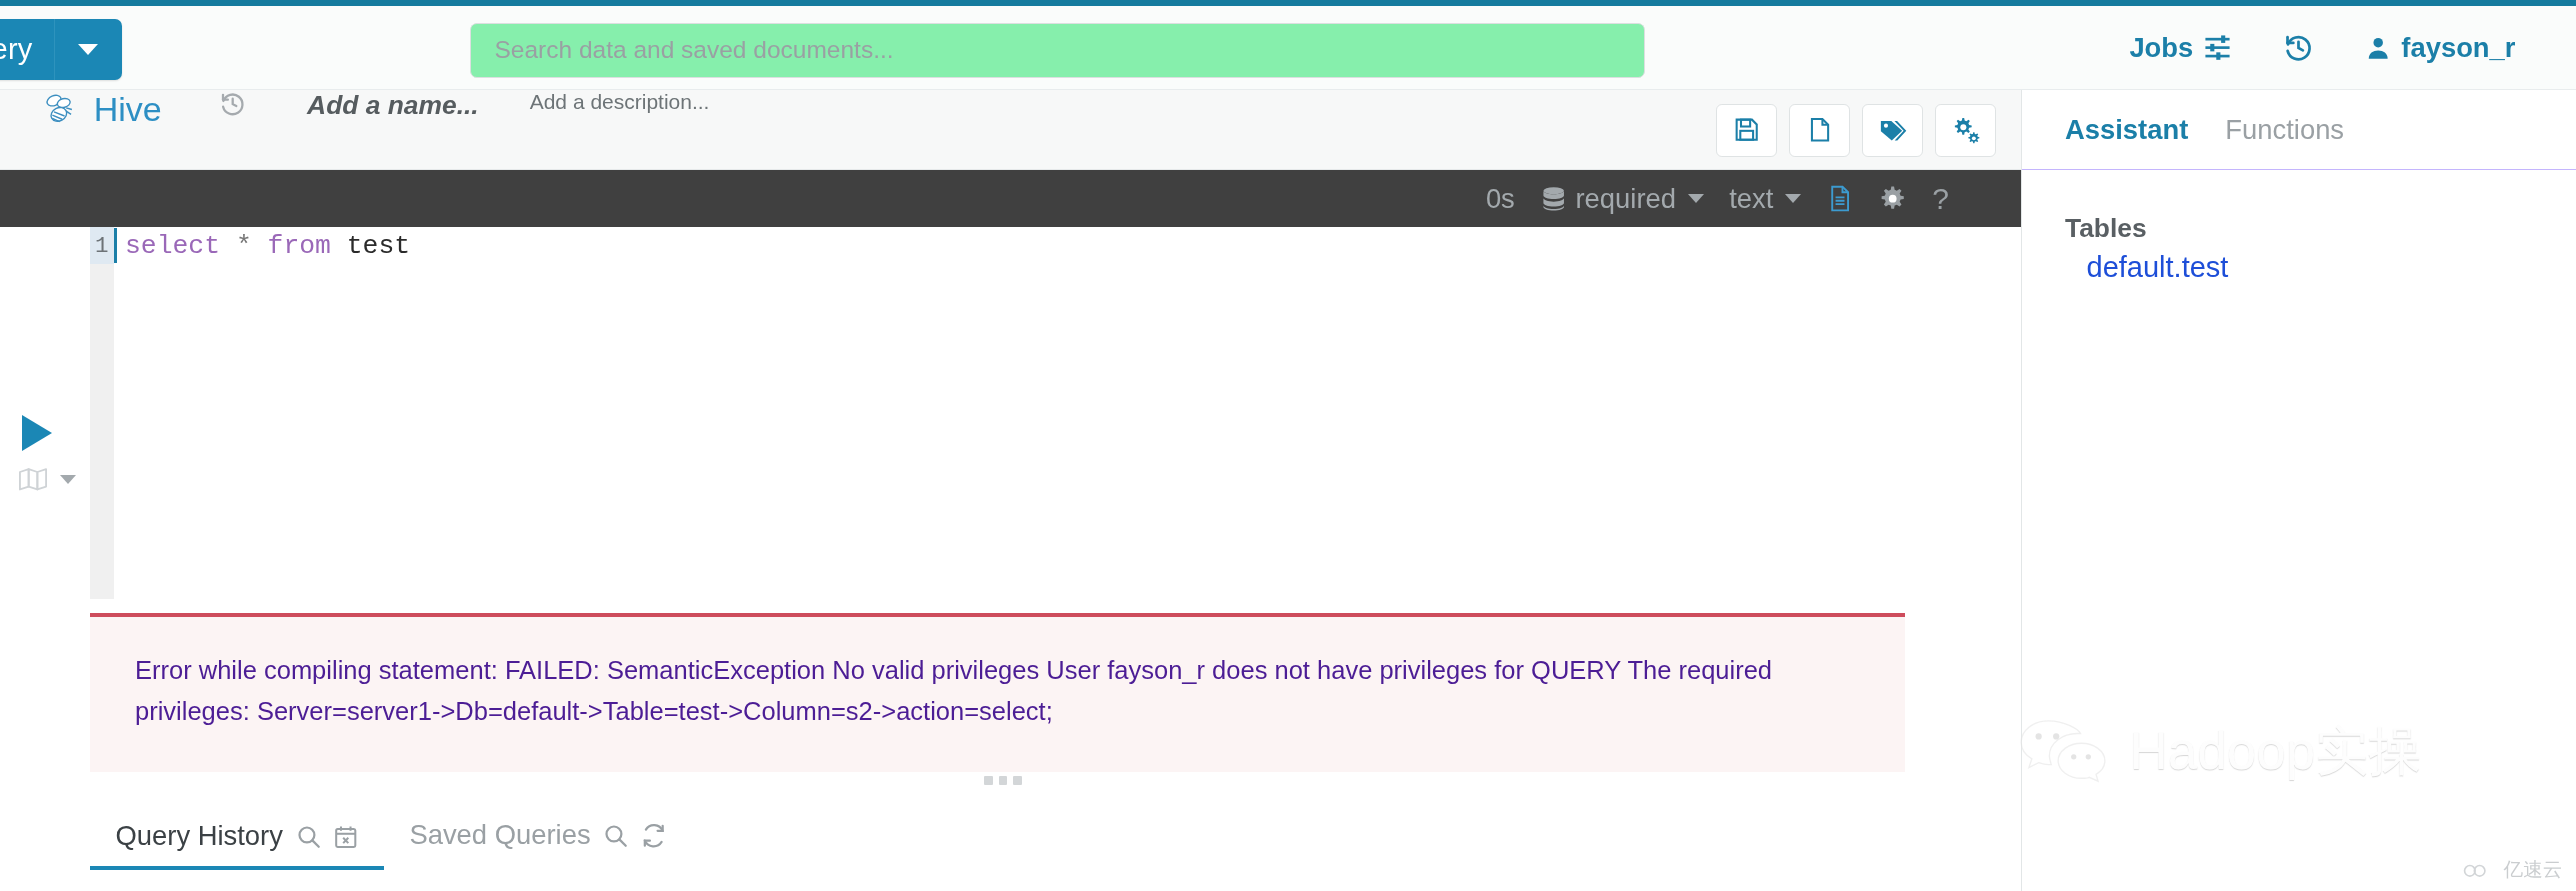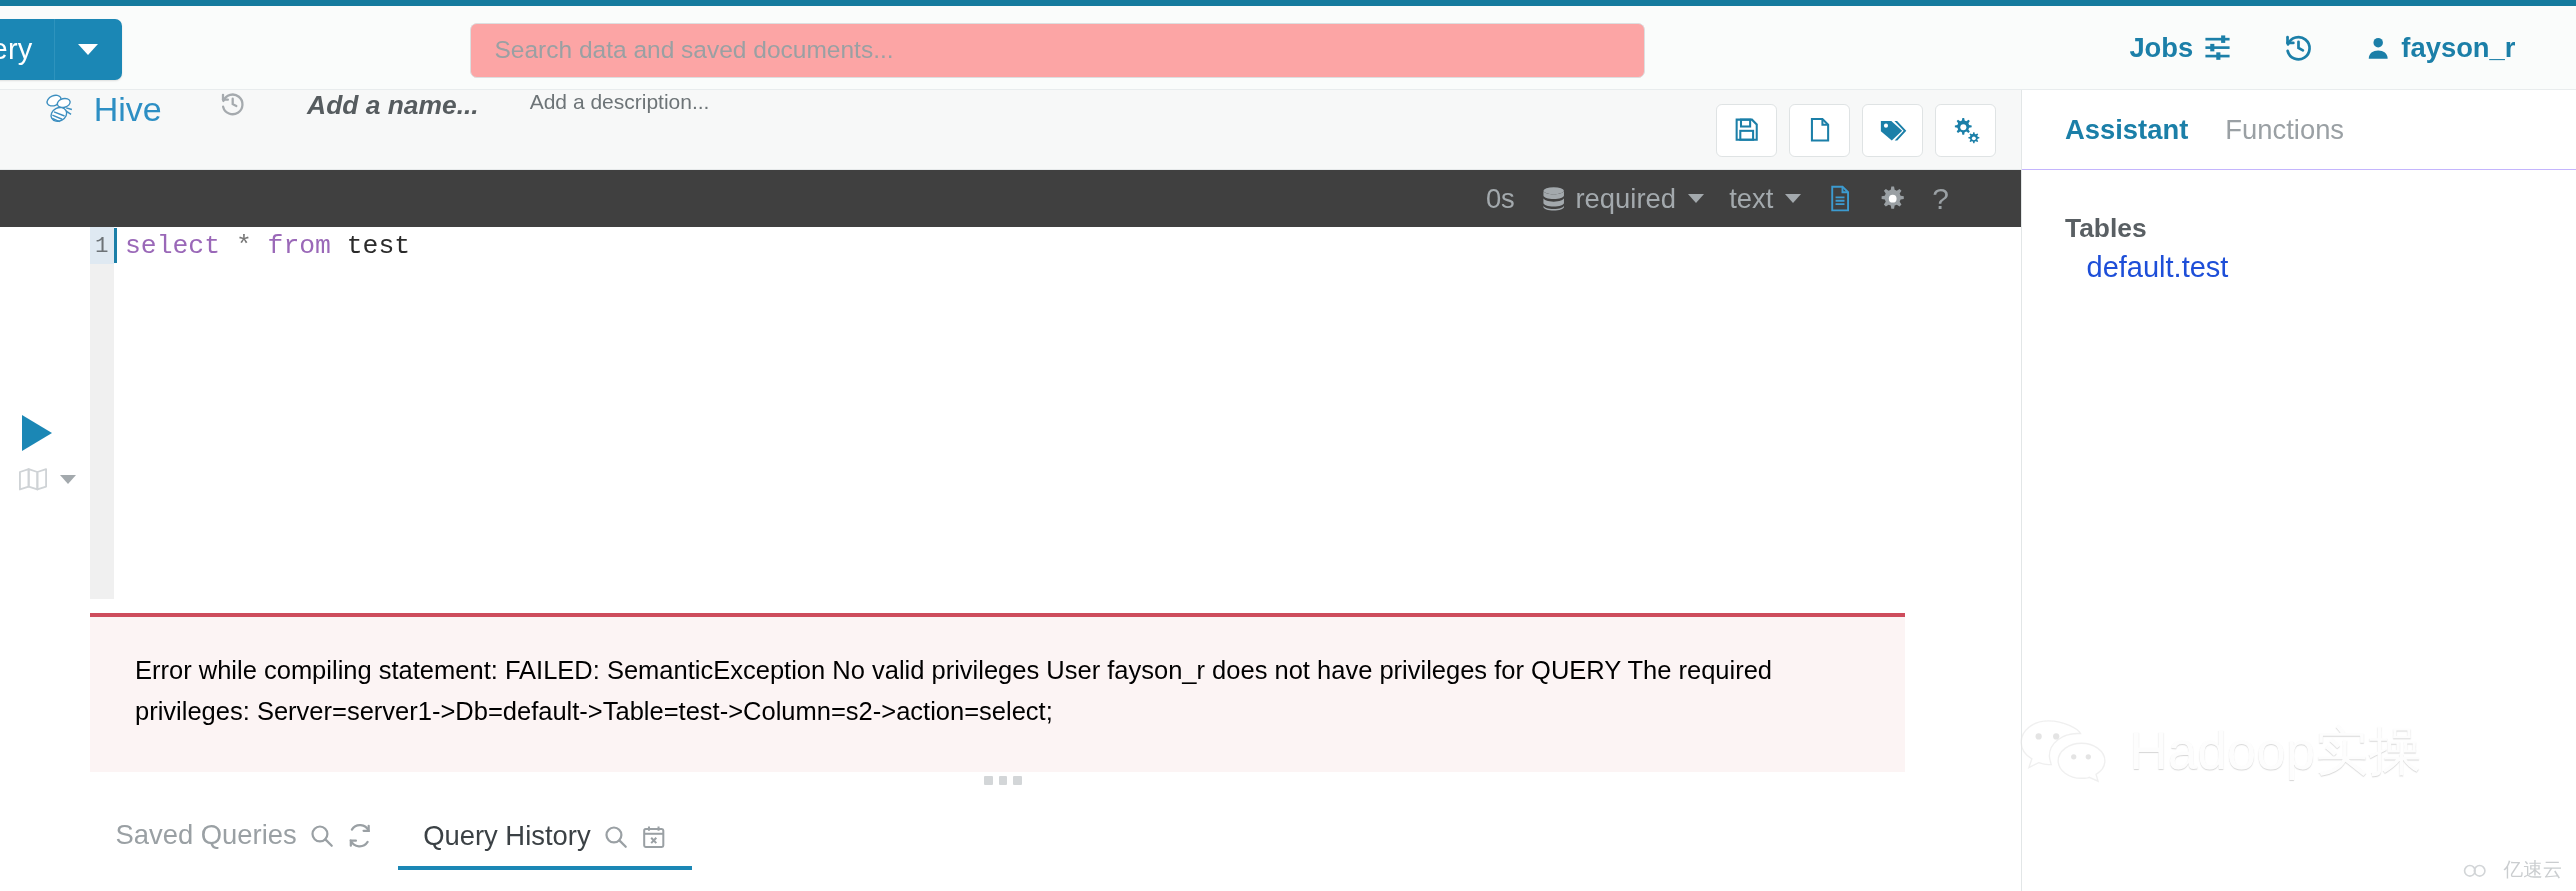--- a/index.html
+++ b/index.html
@@ -34,21 +34,21 @@
   .query-btn-caret {
     display:flex; align-items:center; justify-content:center; width:67px;
   }
   .caret-down {
     width:0;height:0;border-left:10.8px solid transparent;border-right:10.8px solid transparent;
     border-top:11.8px solid #ffffff;
   }
   .search-wrap { position:absolute; left:470px; top:16.7px; }
   .search-input {
     width:1175px; height:55px; border:1px solid #dcdfe0; border-radius:6.9px;
-    background:#fca5a5; padding:0 23.5px; font-size:24.5px; color:#555;
+    background:#86efac; padding:0 23.5px; font-size:24.5px; color:#555;
     font-family:"Liberation Sans", sans-serif; outline:none;
   }
   .search-input::placeholder { color:#9aa0a3; }
 
   .nav-right { position:absolute; right:35px; top:0; height:84px; display:flex; align-items:center; gap:0; }
   .nav-item {
     display:flex; align-items:center; gap:9.8px; color:#1b7fa8;
     font-size:27.4px; font-weight:bold; padding:0 25.5px; cursor:pointer;
     white-space:nowrap;
   }
@@ -122,21 +122,21 @@
   .op { color:#777; }
   .ident { color:#2b2b2b; }
 
   
   .err-panel {
     position:absolute; top:523px; left:90px; width:1815px;
     background:#fcf4f4; border-top:4.9px solid #ce4c5c;
     padding:33px 45px 39px 45px;
   }
   .err-text {
-    color:#000000; font-size:25.5px; line-height:1.62; font-family:"Liberation Sans", sans-serif;
+    color:#4c1d95; font-size:25.5px; line-height:1.62; font-family:"Liberation Sans", sans-serif;
   }
 
   .drag-handle {
     position:absolute; top:686px; left:984px; display:flex; gap:5.9px; cursor:ns-resize;
   }
   .drag-dot { width:8.8px; height:8.8px; background:#d3d6d8; border-radius:1px; }
 
   
   .bottom-tabs {
     position:absolute; top:715px; left:90px; width:1815px; height:65px;
@@ -380,55 +380,55 @@
       <div class="err-text">Error while compiling statement: FAILED: SemanticException No valid privileges User fayson_r does not have privileges for QUERY The required privileges: Server=server1-&gt;Db=default-&gt;Table=test-&gt;Column=s2-&gt;action=select;</div>
     </div>
 
     <div class="drag-handle">
       <span class="drag-dot"></span>
       <span class="drag-dot"></span>
       <span class="drag-dot"></span>
     </div>
 
     <div class="bottom-tabs">
-      <div class="tab inactive">
-        <span>Saved Queries</span>
-        <span class="tab-icons">
-          <span>
-            <svg class="icon-svg" width="25.5" height="25.5" viewBox="0 0 24 24" fill="none" stroke="#9aa0a4" stroke-width="2.1" stroke-linecap="round">
-              <circle cx="10.3" cy="10.3" r="7"></circle>
-                <path d="M15.4 15.4 L21.4 21.4"></path>
-            </svg>
-          </span>
-          <span>
-            <svg class="icon-svg" width="25.5" height="25.5" viewBox="0 0 24 24" fill="none" stroke="#9aa0a4" stroke-width="2.1" stroke-linecap="round">
-              <path d="M20.4 7.4 A9 9 0 0 0 4.6 6.2"></path>
-                <path d="M20.4 2.6 v4.8 h-4.8"></path>
-              <path d="M3.6 16.6 A9 9 0 0 0 19.4 17.8"></path>
-                <path d="M3.6 21.4 v-4.8 h4.8"></path>
-            </svg>
-          </span>
-        </span>
-      </div>
       <div class="tab active">
         <span>Query History</span>
         <span class="tab-icons">
           <span>
             <svg class="icon-svg" width="25.5" height="25.5" viewBox="0 0 24 24" fill="none" stroke="#9aa0a4" stroke-width="2.1" stroke-linecap="round">
               <circle cx="10.3" cy="10.3" r="7"></circle>
                 <path d="M15.4 15.4 L21.4 21.4"></path>
             </svg>
           </span>
           <span>
             <svg class="icon-svg" width="25.5" height="25.5" viewBox="0 0 24 24" fill="none" stroke="#9aa0a4" stroke-width="1.9">
               <rect x="3" y="4.6" width="18" height="17" rx="1.4"></rect>
               <path d="M3 9.2 h18"></path>
                 <path d="M7.5 2.4 v4" stroke-dasharray="1.6 1.6"></path>
                 <path d="M16.5 2.4 v4" stroke-dasharray="1.6 1.6"></path>
               <path d="M9.6 13 l4.8 5 M14.4 13 l-4.8 5"></path>
+            </svg>
+          </span>
+        </span>
+      </div>
+      <div class="tab inactive">
+        <span>Saved Queries</span>
+        <span class="tab-icons">
+          <span>
+            <svg class="icon-svg" width="25.5" height="25.5" viewBox="0 0 24 24" fill="none" stroke="#9aa0a4" stroke-width="2.1" stroke-linecap="round">
+              <circle cx="10.3" cy="10.3" r="7"></circle>
+                <path d="M15.4 15.4 L21.4 21.4"></path>
+            </svg>
+          </span>
+          <span>
+            <svg class="icon-svg" width="25.5" height="25.5" viewBox="0 0 24 24" fill="none" stroke="#9aa0a4" stroke-width="2.1" stroke-linecap="round">
+              <path d="M20.4 7.4 A9 9 0 0 0 4.6 6.2"></path>
+                <path d="M20.4 2.6 v4.8 h-4.8"></path>
+              <path d="M3.6 16.6 A9 9 0 0 0 19.4 17.8"></path>
+                <path d="M3.6 21.4 v-4.8 h4.8"></path>
             </svg>
           </span>
         </span>
       </div>
     </div>
 
   </div>
 
   <div class="assist-panel">
     <div class="assist-tabs">

